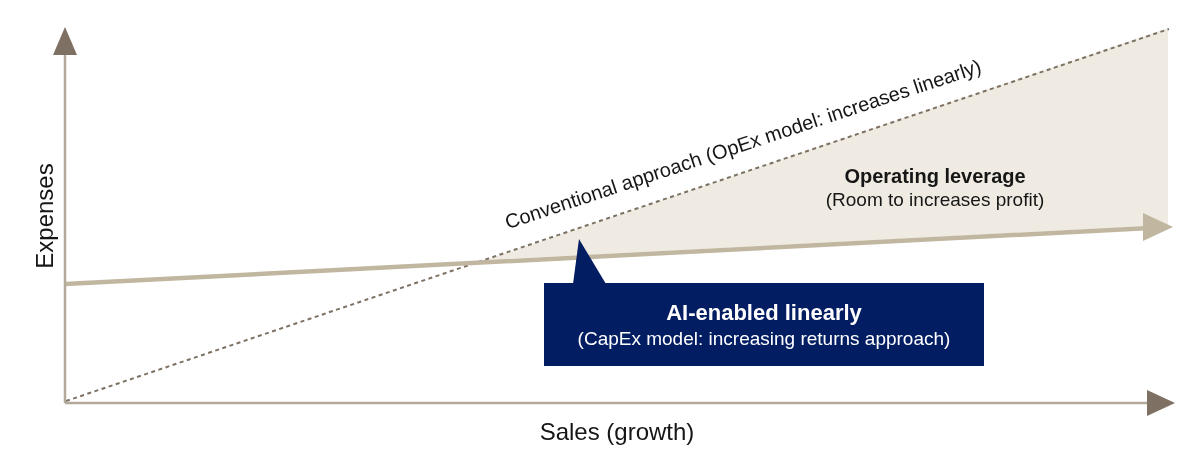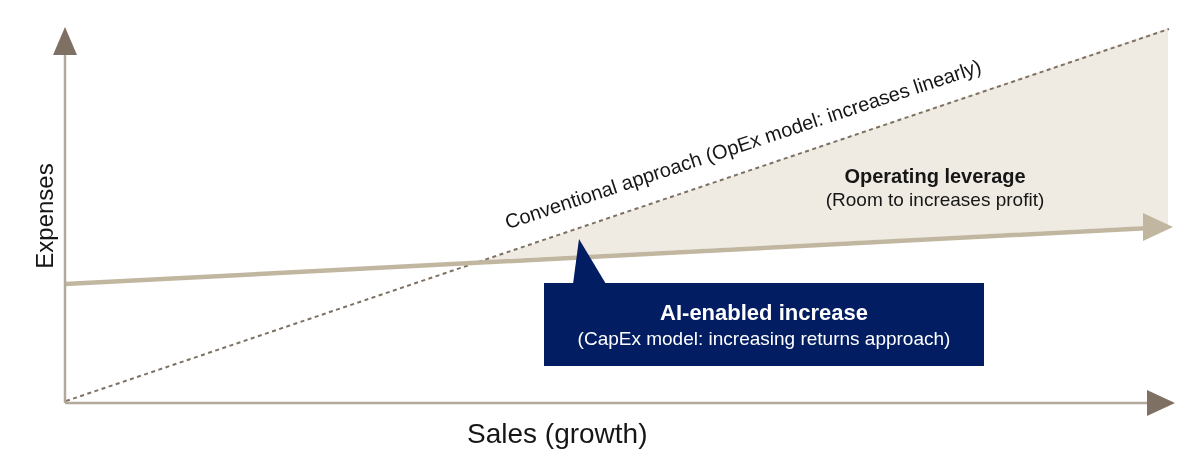--- a/index.html
+++ b/index.html
@@ -11,21 +11,21 @@
     overflow:hidden;
   }
   #plot-svg{position:absolute;left:0;top:0;}
   .txt{position:absolute;color:#161616;white-space:nowrap;}
   .y-axis-label{
     left:-15px;top:201px;width:120px;height:30px;line-height:30px;
     text-align:center;font-size:24px;
     transform:rotate(-90deg);transform-origin:50% 50%;
   }
   .x-axis-label{
-    left:467px;top:418px;width:300px;font-size:28px;
+    left:467px;top:418px;width:300px;text-align:center;font-size:24px;
   }
   .conventional-label{
     left:453px;top:131px;width:580px;height:26px;line-height:26px;
     text-align:center;font-size:20px;
     transform:rotate(-18.3deg);transform-origin:50% 50%;
   }
   .oplev{
     left:775px;top:164px;width:320px;text-align:center;
   }
   .oplev .t1{font-size:20px;font-weight:bold;line-height:25px;}
@@ -67,17 +67,17 @@
   <div class="txt x-axis-label">Sales (growth)</div>
 
   <div class="txt conventional-label">Conventional approach (OpEx model: increases linearly)</div>
 
   <div class="txt oplev">
     <div class="t1">Operating leverage</div>
     <div class="t2">(Room to increases profit)</div>
   </div>
 
   <div class="callout">
-    <div class="t1">AI-enabled increase</div>
+    <div class="t1">AI-enabled linearly</div>
     <div class="t2">(CapEx model: increasing returns approach)</div>
   </div>
 
 </div>
 
 </body></html>

